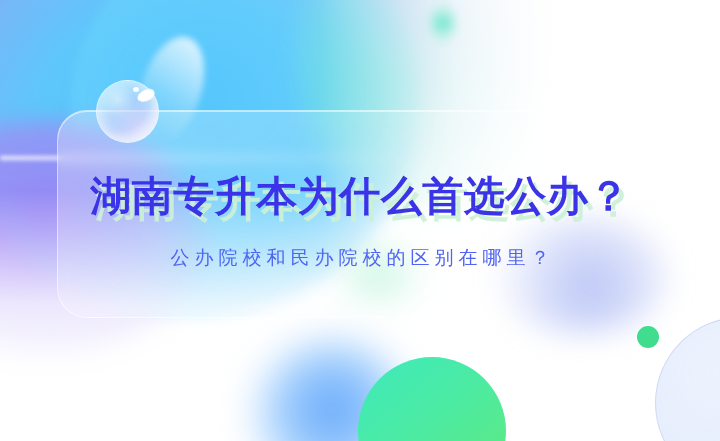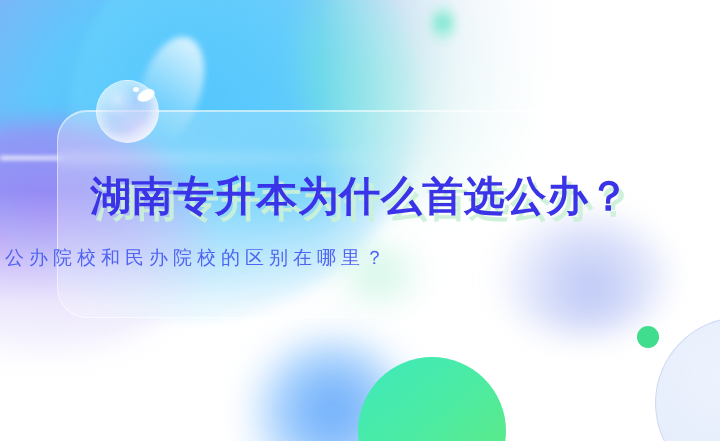--- a/index.html
+++ b/index.html
@@ -280,20 +280,21 @@
     text-shadow: 5px 6px 0 rgba(203,240,214,0.92);
     white-space: nowrap;
   }
 
   .subtitle {
     margin: 0;
     position: absolute;
     top: 247px;
     left: 0;
     width: 720px;
+    text-align: center;
     font-size: 19px;
     font-weight: 400;
     letter-spacing: 5px;
     text-indent: 5px;
     line-height: 1.2;
     color: #5063f2;
     white-space: nowrap;
   }
 </style>
 </head>

